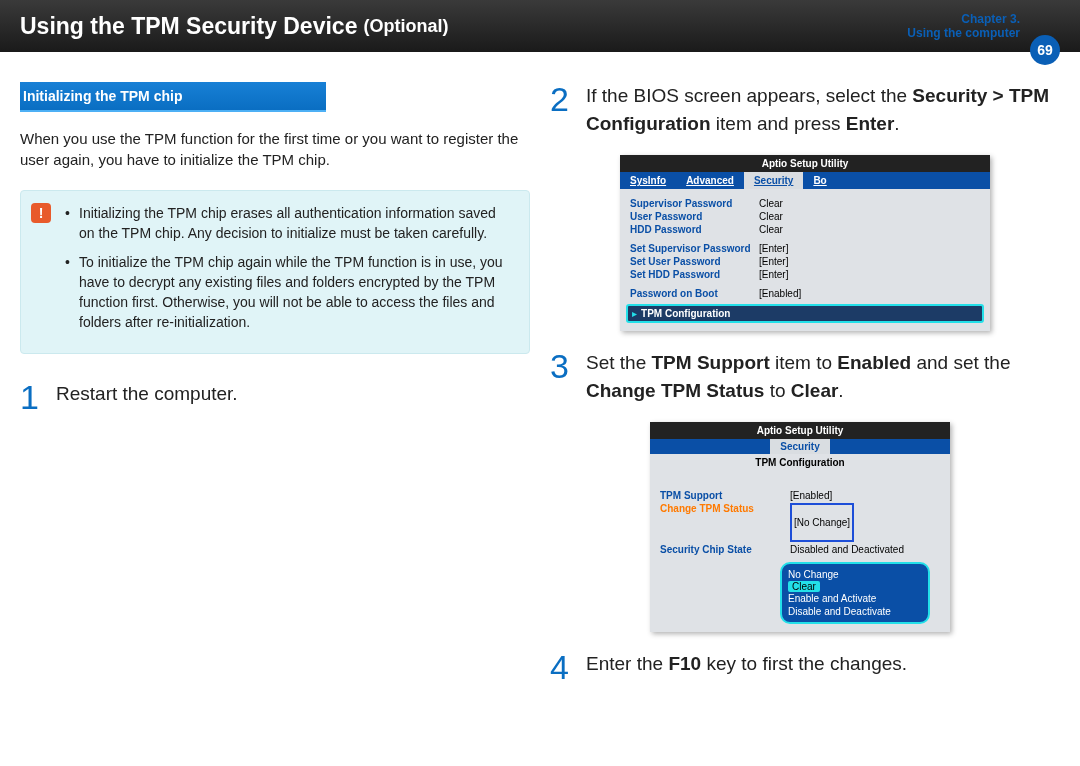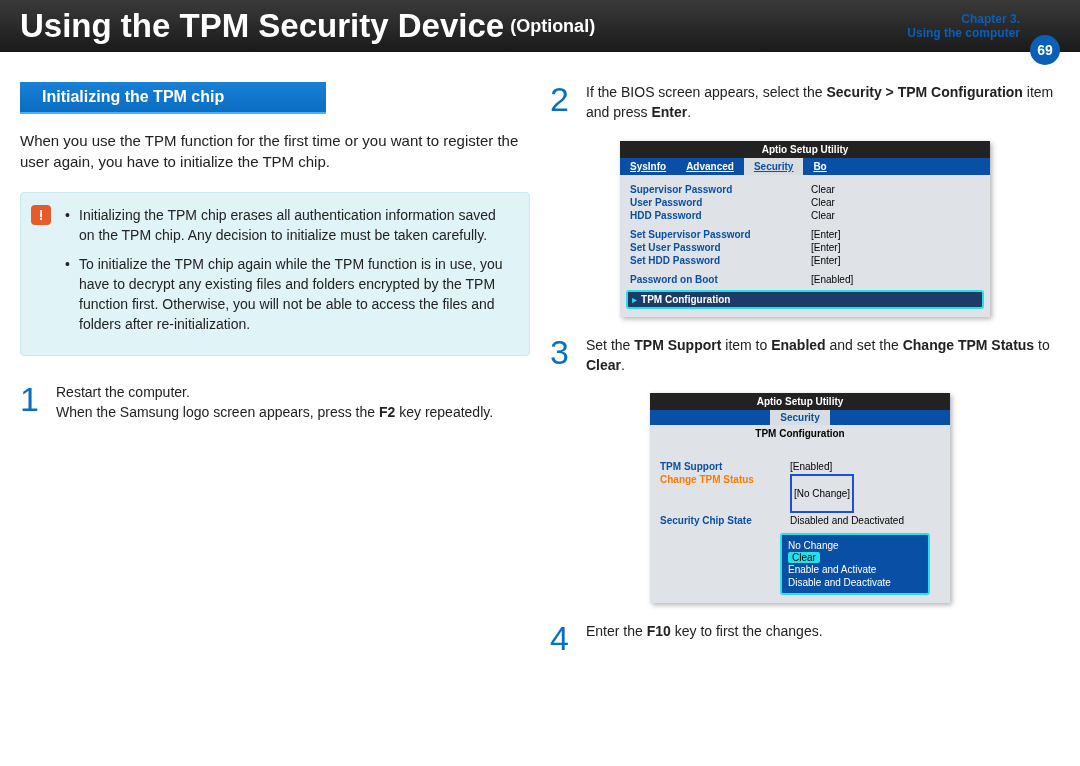--- a/index.html
+++ b/index.html
@@ -10,21 +10,21 @@
     color: #222;
   }
   .header {
     background: linear-gradient(to bottom, #3a3a3a 0%, #1a1a1a 100%);
     color: #fff;
     display: flex;
     align-items: center;
     padding: 10px 20px;
     height: 52px;
   }
-  .header-title { font-size: 33px; font-weight: bold; }
+  .header-title { font-size: 23px; font-weight: bold; }
   .header-opt   { font-size: 18px; font-weight: bold; margin-left: 6px; }
   .header-right {
     margin-left: auto;
     display: flex;
     align-items: center;
     gap: 10px;
     color: #0a5fb6;
     font-weight: bold;
     font-size: 12px;
   }
@@ -36,23 +36,23 @@
     width: 30px; height: 30px;
     display: flex; align-items:center; justify-content:center;
     font-size: 14px;
     margin-top: 48px;
   }
   .body { display:flex; padding: 30px 20px 20px 20px; gap: 20px; }
   .col { flex:1; min-width:0; }
   .section-h {
     color: #fff;
     background: linear-gradient(to bottom,#1880d6,#0a6ec2);
-    font-size: 16px;
+    font-size: 14px;
     font-weight: bold;
-    padding: 6px 22px;
+    padding: 6px 3px;
     display:inline-block;
     width: 60%;
     margin-bottom: 16px;
     border-bottom: 2px solid #4db0f5;
   }
   .para { font-size: 15px; line-height: 1.4; margin-bottom: 20px; }
   .info-box {
     background: #e0f4f7;
     border:1px solid #cbe9ee;
     border-radius:4px;
@@ -67,39 +67,39 @@
     width:20px;height:20px;border-radius:4px;
     background:#e85a2b;color:#fff;
     display:flex;align-items:center;justify-content:center;
     font-weight:bold;font-size:14px;
   }
   .info-box ul { list-style: none; }
   .info-box li { position:relative; padding-left:14px; margin-bottom:8px; }
   .info-box li::before { content:"•"; position:absolute; left:0; top:0; }
   .step { display:flex; gap:10px; margin-bottom:18px; }
   .step-num { color:#0a6ec2; font-size: 34px; font-weight:300; line-height:1; min-width:26px;}
-  .step-body { font-size:14px; line-height:1.45; flex:1; }
+  .step-body { font-size:19px; line-height:1.45; flex:1; }
   b { font-weight:bold; }
 
   
   .bios {
     width: 370px;
     margin: 10px 0 18px 70px;
     font-size: 10px;
     font-family: Arial, sans-serif;
     color:#000;
     box-shadow: 2px 2px 5px rgba(0,0,0,0.3);
   }
   .bios .topbar { background:#222;color:#fff;text-align:center;padding:3px 0;font-weight:bold;}
   .bios .tabs { display:flex; background:#0a4fa6; color:#fff;}
   .bios .tabs span { padding:3px 10px; font-weight:bold;text-decoration:underline;}
   .bios .tabs span.sel { background:#d9dde1; color:#0a4fa6;}
   .bios .panel { background:#dfe2e6; padding:8px 10px; }
   .bios .panel .row { display:flex; padding:1px 0;}
-  .bios .panel .row .k { color:#0a4fa6; font-weight:bold; width:181px; }
+  .bios .panel .row .k { color:#0a4fa6; font-weight:bold; width:129px; }
   .bios .panel .row .v { color:#000; }
   .bios .panel .row.sel { background:#1c3b66; color:#fff; border:2px solid #23e0e9; border-radius:3px; padding:2px 4px; margin:4px -4px 0 -4px;}
   .bios .panel .row.sel .k { color:#fff; }
   .bios .panel .row.sel .arrow { color:#23e0e9; margin-right:4px; }
 
   .bios2 {
     width: 300px;
     margin: 10px 0 18px 100px;
     font-size: 10px;
     font-family: Arial, sans-serif;
@@ -110,21 +110,21 @@
   .bios2 .tabrow { background:#0a4fa6; text-align:center;}
   .bios2 .tabrow span { display:inline-block; background:#d9dde1; color:#0a4fa6; padding:2px 10px; font-weight:bold;}
   .bios2 .subtitle { background:#dfe2e6; text-align:center; font-weight:bold; padding:3px 0;}
   .bios2 .panel { background:#dfe2e6; padding:8px 10px;}
   .bios2 .panel .row { display:flex; padding:1px 0;}
   .bios2 .panel .row .k { color:#0a4fa6; font-weight:bold; width:130px;}
   .bios2 .panel .row .k.orange { color:#ff7a00;}
   .bios2 .panel .row .v.sel { border:2px solid #1d4ed8; padding:12px 2px;}
   .bios2 .dropdown {
     background:#0a4fa6; color:#fff; margin:6px 0 0 120px; width:150px;
-    border:2px solid #23e0e9; border-radius:3px; padding:4px 6px;
+    border:2px solid #23e0e9; border-radius:10px; padding:4px 6px;
   }
   .bios2 .dropdown .opt { padding:1px 0; }
   .bios2 .dropdown .opt.hl { background:#23e0e9; color:#000; border-radius:2px; display:inline-block; padding:0 4px;}
 </style>
 </head>
 <body>
 
 <div class="header">
   <span class="header-title">Using the TPM Security Device</span>
   <span class="header-opt">(Optional)</span>
@@ -148,23 +148,20 @@
       <ul>
         <li>Initializing the TPM chip erases all authentication information saved on the TPM chip. Any decision to initialize must be taken carefully.</li>
         <li>To initialize the TPM chip again while the TPM function is in use, you have to decrypt any existing files and folders encrypted by the TPM function first. Otherwise, you will not be able to access the files and folders after re-initialization.</li>
       </ul>
     </div>
 
     <div class="step">
       <div class="step-num">1</div>
       <div class="step-body">
         <div>Restart the computer.</div>
-        <div>
-          <span>When the Samsung logo screen appears, press the </span><b>F2</b><span> key repeatedly.</span>
-        </div>
       </div>
     </div>
   </div>
 
   <div class="col">
 
     <div class="step">
       <div class="step-num">2</div>
       <div class="step-body">
         <span>If the BIOS screen appears, select the </span><b>Security &gt; TPM Configuration</b><span> item and press </span><b>Enter</b><span>.</span>

